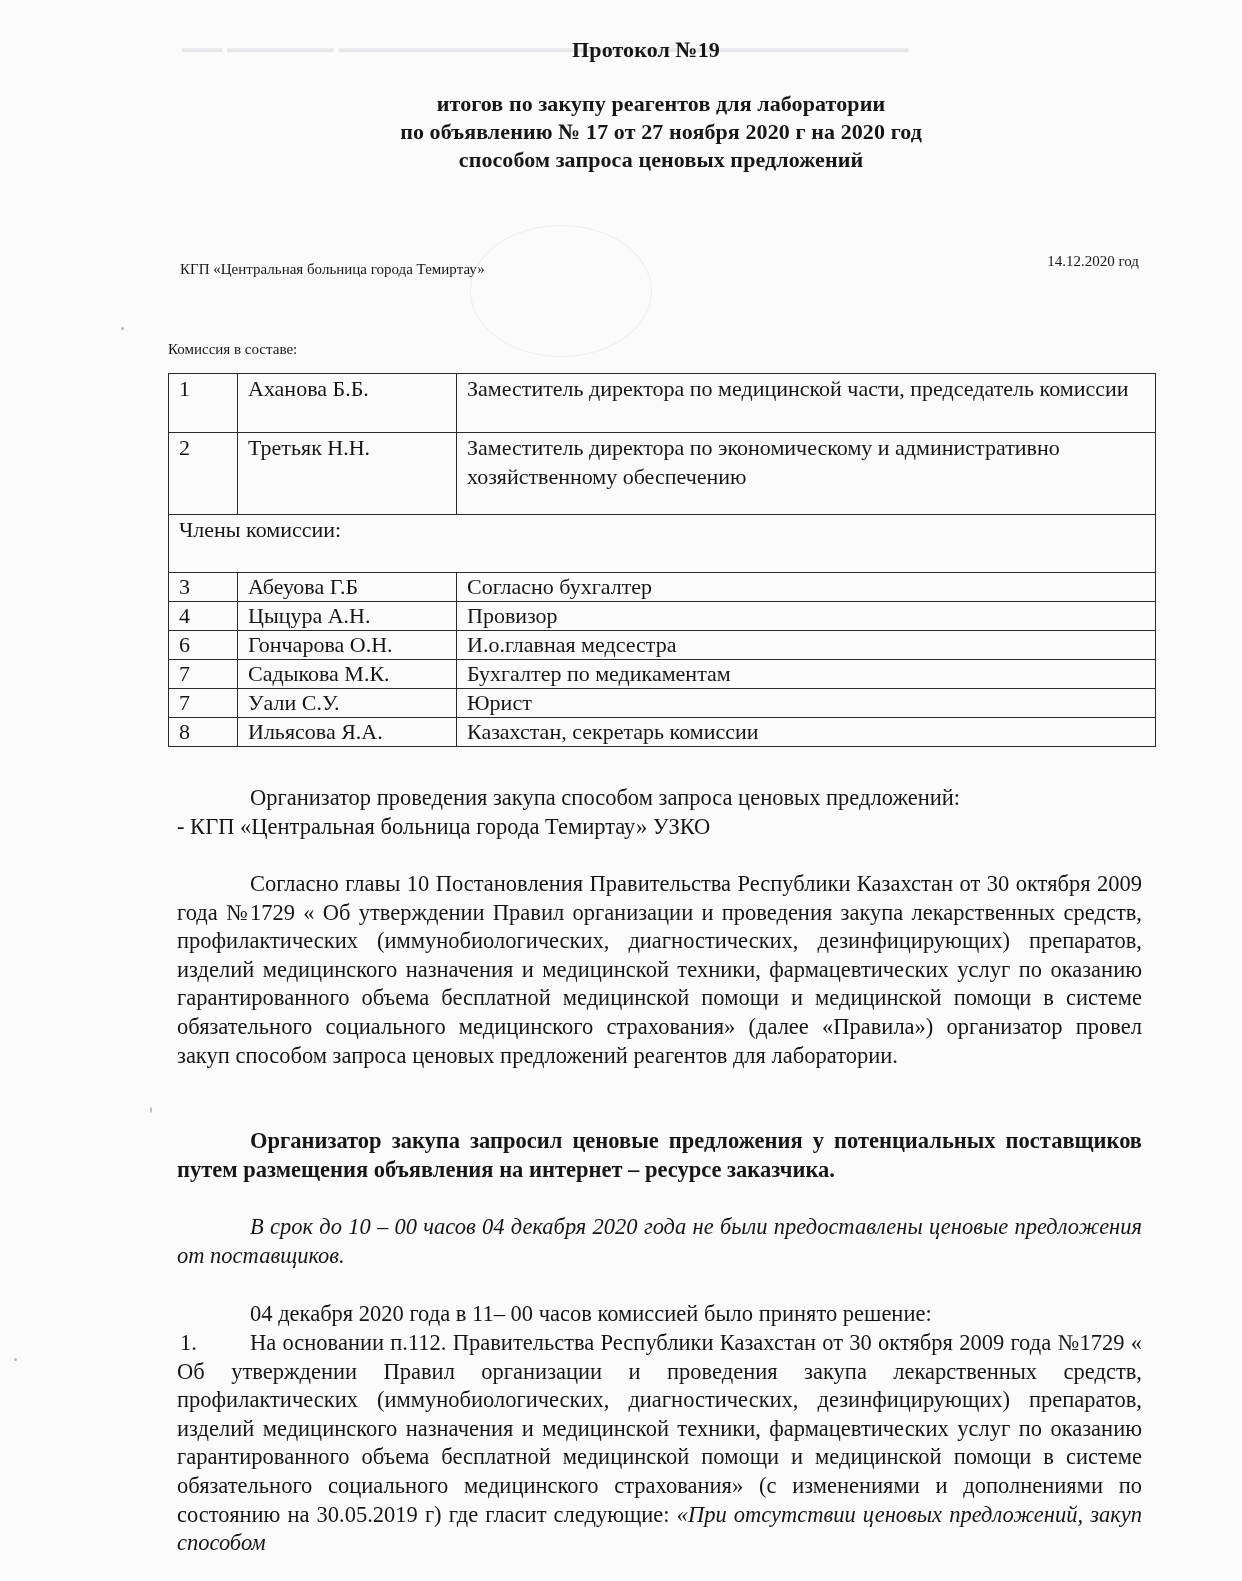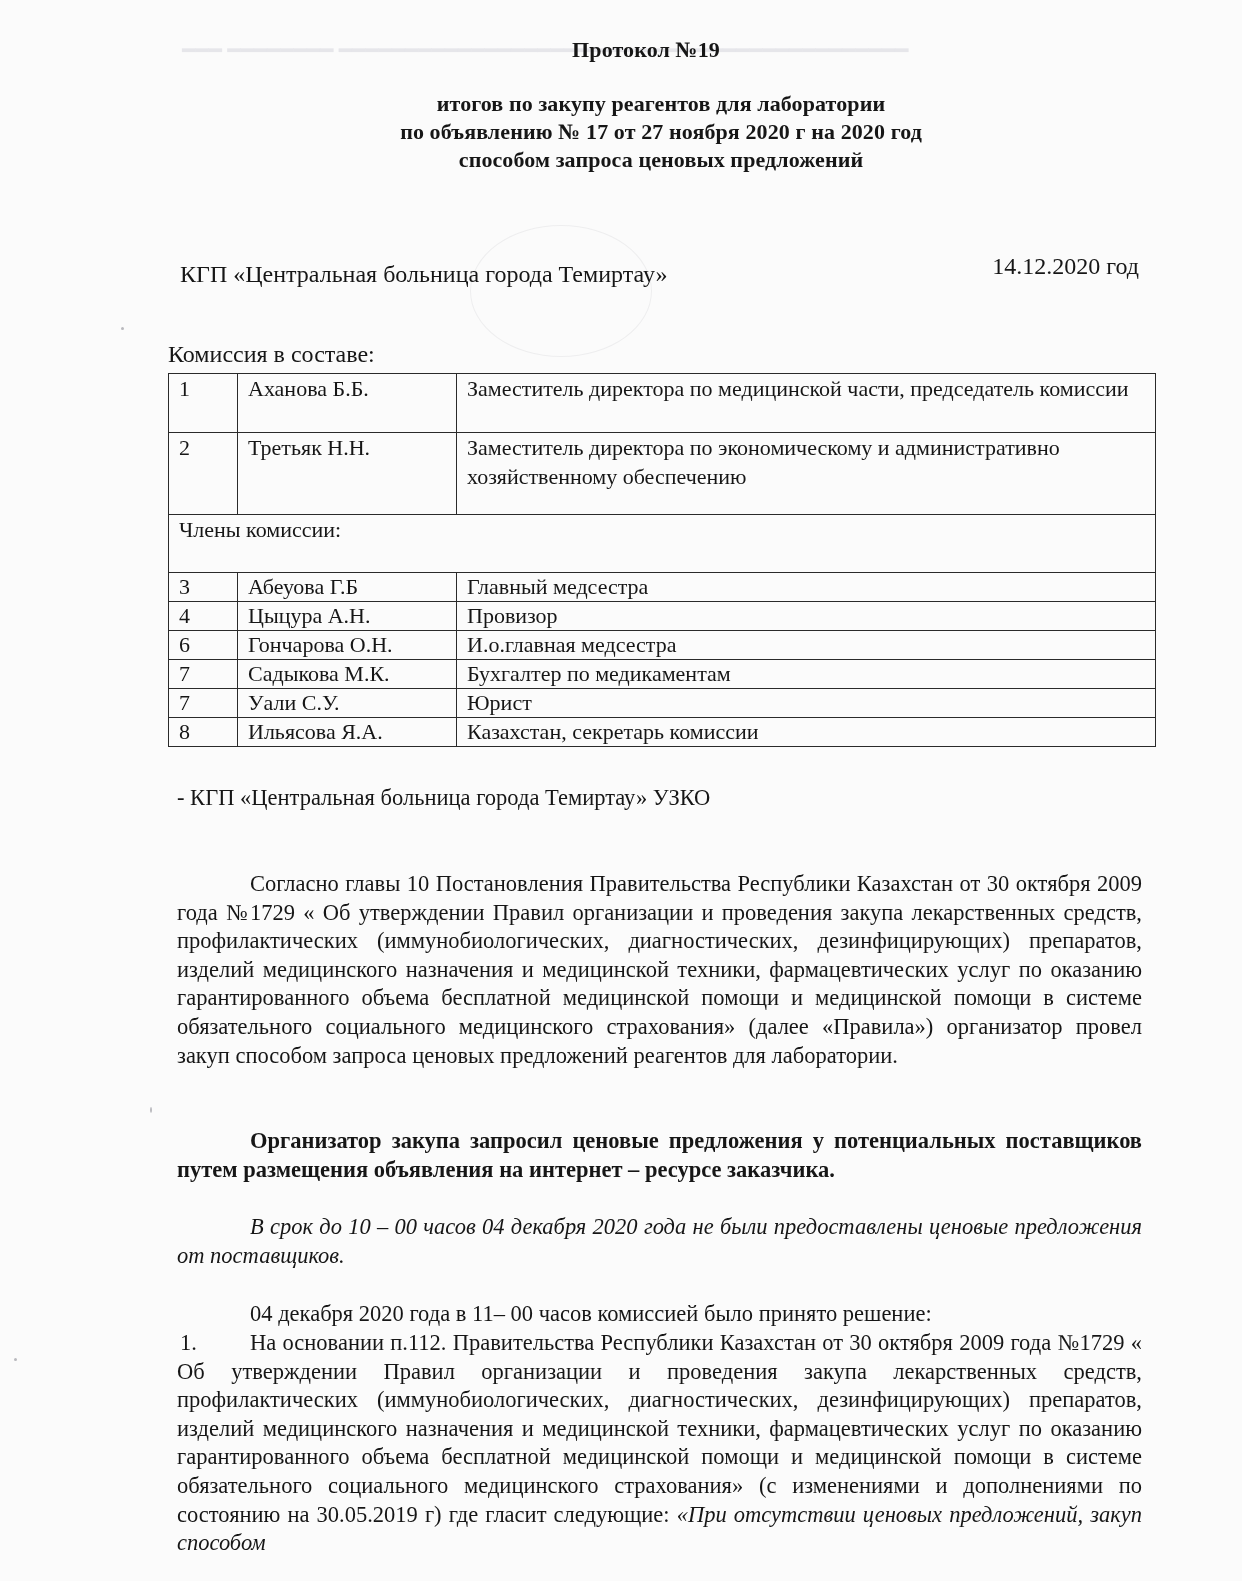--- a/index.html
+++ b/index.html
@@ -16,21 +16,21 @@
   .bleed { position: absolute; color: #e6e6ea; font-size: 22px; white-space: nowrap; pointer-events: none; }
   .bleed-box { position: absolute; border: 1px solid #eeeeef; border-radius: 50%; pointer-events: none; }
   .speck { position: absolute; background: #b9b9be; border-radius: 50%; }
 
   .title { position: absolute; left: 0; width: 1242px; text-align: center; font-weight: bold; font-size: 22px; letter-spacing: 0.1px; }
   .title.t1 { top: 37px; left: 25px; }
   .title.t2 { top: 91px; left: 40px; }
   .title.t3 { top: 119px; left: 40px; }
   .title.t4 { top: 147px; left: 40px; }
 
-  .line { position: absolute; font-size: 24px; white-space: nowrap; }
+  .line { position: absolute; font-size: 15px; white-space: nowrap; }
   .org-left { left: 180px; top: 261px; }
   .org-date { right: 103px; top: 253px; }
   .commission-label { left: 168px; top: 341px; }
 
   table.members {
     position: absolute; left: 168px; top: 373px; width: 988px;
     border-collapse: collapse; font-size: 22px;
   }
   table.members td { border: 1.5px solid #2a2a2a; vertical-align: top; padding: 0 10px; line-height: 29px; }
   table.members td.num { width: 48px; }
@@ -84,21 +84,21 @@
       <td class="num">2</td>
       <td class="name">Третьяк Н.Н.</td>
       <td>Заместитель директора по экономическому и административно хозяйственному  обеспечению</td>
     </tr>
     <tr class="rmem">
       <td colspan="3">Члены комиссии:</td>
     </tr>
     <tr class="rs">
       <td class="num">3</td>
       <td class="name">Абеуова Г.Б</td>
-      <td>Главный медсестра</td>
+      <td>Согласно бухгалтер</td>
     </tr>
     <tr class="rs">
       <td class="num">4</td>
       <td class="name">Цыцура А.Н.</td>
       <td>Провизор</td>
     </tr>
     <tr class="rs">
       <td class="num">6</td>
       <td class="name">Гончарова О.Н.</td>
       <td>И.о.главная медсестра</td>
@@ -115,20 +115,21 @@
     </tr>
     <tr class="rs">
       <td class="num">8</td>
       <td class="name">Ильясова Я.А.</td>
       <td>Казахстан, секретарь комиссии</td>
     </tr>
   </tbody>
     </table>
 
   <div class="para indent p-org">
+    <span>Организатор проведения закупа способом запроса ценовых предложений:</span>
     <span class="ln2">- КГП «Центральная больница города Темиртау» УЗКО</span>
   </div>
 
   <div class="para indent p-law">Согласно главы 10 Постановления Правительства Республики Казахстан от 30 октября 2009 года №1729  «  Об утверждении   Правил организации и проведения закупа лекарственных  средств,  профилактических  (иммунобиологических,   диагностических, дезинфицирующих)  препаратов,  изделий  медицинского  назначения  и  медицинской техники,  фармацевтических  услуг  по  оказанию  гарантированного  объема  бесплатной медицинской  помощи  и  медицинской  помощи  в  системе  обязательного  социального медицинского  страхования»  (далее  «Правила»)  организатор  провел  закуп   способом запроса ценовых предложений  реагентов для лаборатории.</div>
 
   <div class="para indent p-req">Организатор закупа запросил ценовые предложения у потенциальных поставщиков путем размещения объявления на интернет – ресурсе заказчика.</div>
 
   <div class="para indent p-deadline">В срок до 10 – 00 часов 04 декабря  2020 года не были предоставлены ценовые предложения от  поставщиков.</div>
 
   <div class="para indent p-decision">04 декабря  2020 года  в 11– 00 часов комиссией было принято решение:</div>

